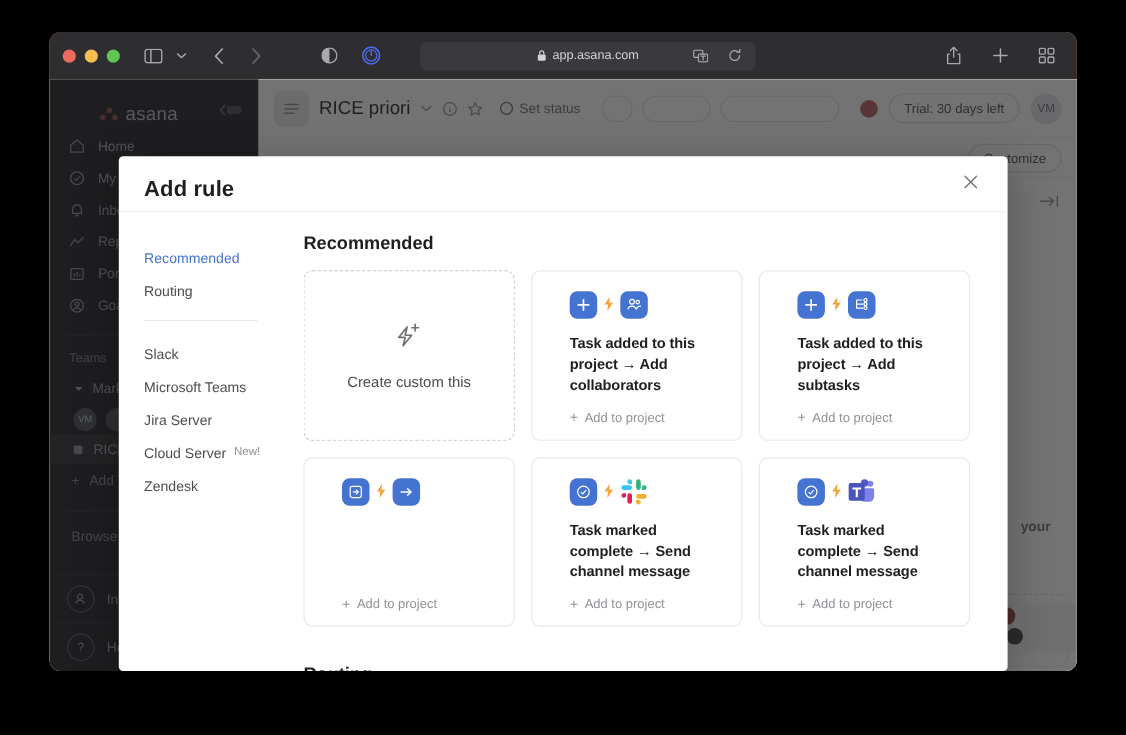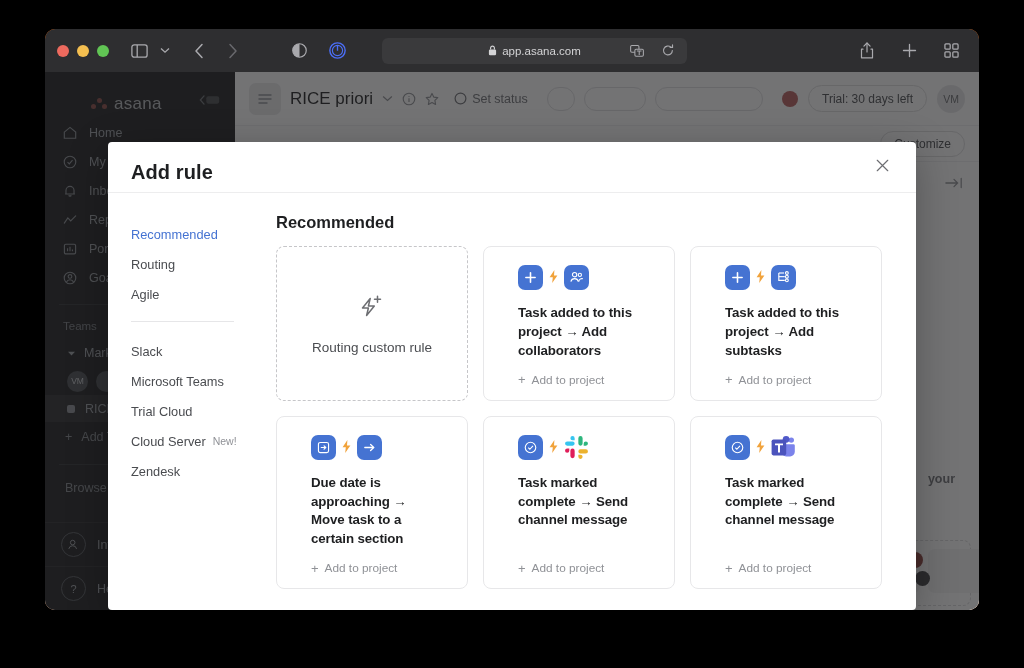--- a/index.html
+++ b/index.html
@@ -543,34 +543,31 @@
 
       <div id="modal-body">
 
         <div id="modal-nav">
           <div class="mnav-item active">
             <span>Recommended</span>
           </div>
           <div class="mnav-item">
             <span>Routing</span>
           </div>
-          <div class="mnav-item">
-            <span>Agile</span>
-          </div>
 
           <div class="mnav-sep"></div>
 
           <div class="mnav-item">
             <span>Slack</span>
           </div>
           <div class="mnav-item">
             <span>Microsoft Teams</span>
           </div>
           <div class="mnav-item">
-            <span>Trial Cloud</span>
+            <span>Jira Server</span>
           </div>
           <div class="mnav-item">
             <span>Cloud Server</span>
             <span class="badge-new">New!</span>
           </div>
           <div class="mnav-item">
             <span>Zendesk</span>
           </div>
         </div>
 
@@ -580,21 +577,21 @@
 
           <div class="card-grid">
 
             <div class="custom-card">
               <span>
                 <svg width="30" height="30" viewBox="0 0 30 30" fill="none" stroke="#6d6e72" stroke-width="1.5" stroke-linejoin="round" stroke-linecap="round">
                   <path d="M13.2 6.5 L5.5 16 L11.4 16 L9.6 23.5 L17.3 14 L11.4 14 Z"></path>
                   <path d="M20.5 4.2 V10.2 M17.5 7.2 H23.5"></path>
                 </svg>
               </span>
-              <span class="lbl">Routing custom rule</span>
+              <span class="lbl">Create custom this</span>
             </div>
 
             <div class="rule-card">
               <div class="badge-row">
                 <span class="badge blue">
                   <svg width="13" height="13" viewBox="0 0 14 14" fill="none" stroke="#fff" stroke-width="1.7" stroke-linecap="round">
                       <path d="M7 2 V12 M2 7 H12"></path>
                     </svg>
                 </span>
                 <span class="bolt">
@@ -662,21 +659,20 @@
                       <path d="M5.4 0 L0.6 7.2 L3.8 7.2 L3.2 13 L8.4 5.4 L5 5.4 Z"></path>
                     </svg>
                 </span>
                 <span class="badge blue">
                   <svg width="15" height="15" viewBox="0 0 16 16" fill="none" stroke="#fff" stroke-width="1.4" stroke-linecap="round" stroke-linejoin="round">
                     <path d="M3 8 H12.4"></path>
                       <path d="M9.2 4.8 L12.4 8 L9.2 11.2"></path>
                   </svg>
                 </span>
               </div>
-              <div class="rule-title">Due date is approaching → Move task to a certain section</div>
               <div class="rule-foot">
                 <span class="plus">+</span>
                 <span>Add to project</span>
               </div>
             </div>
 
             <div class="rule-card">
               <div class="badge-row">
                 <span class="badge blue">
                   <svg width="15" height="15" viewBox="0 0 16 16" fill="none" stroke="#fff" stroke-width="1.2">

